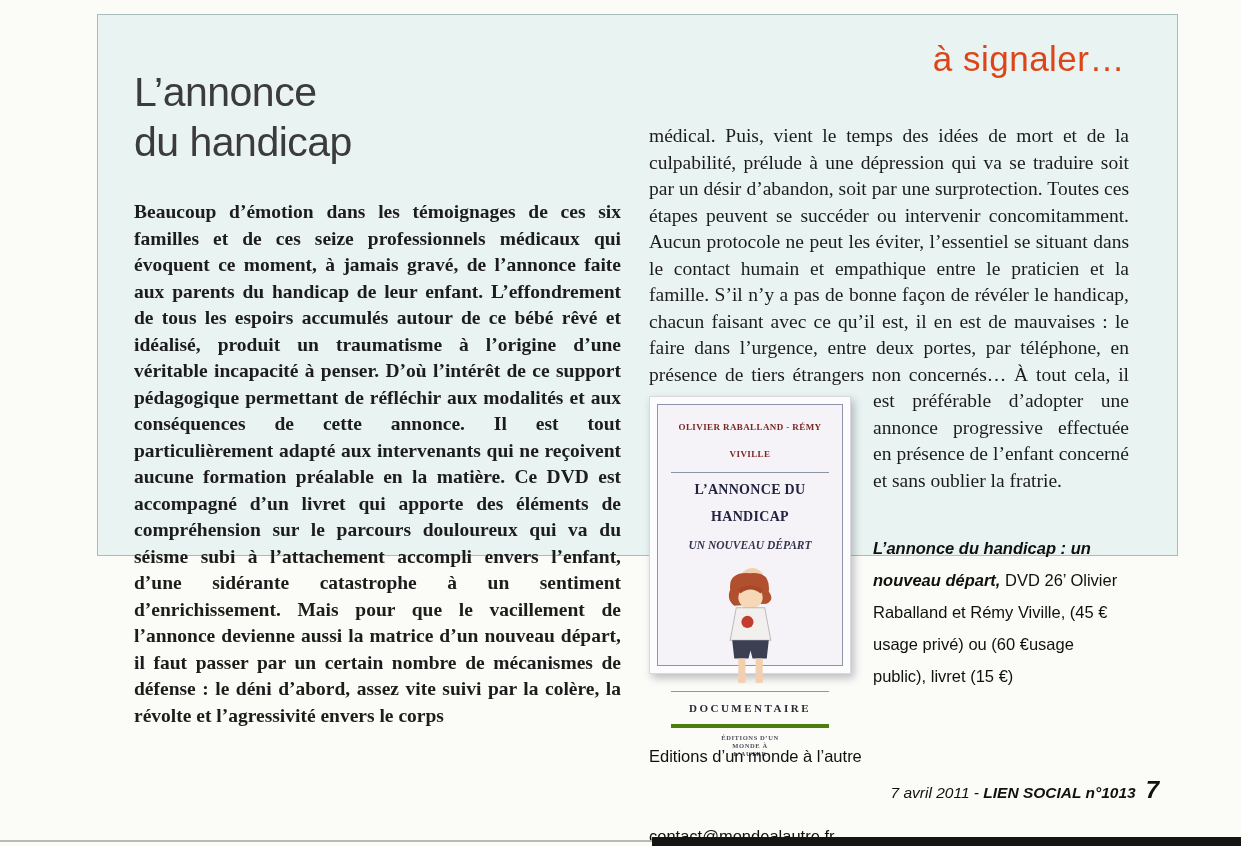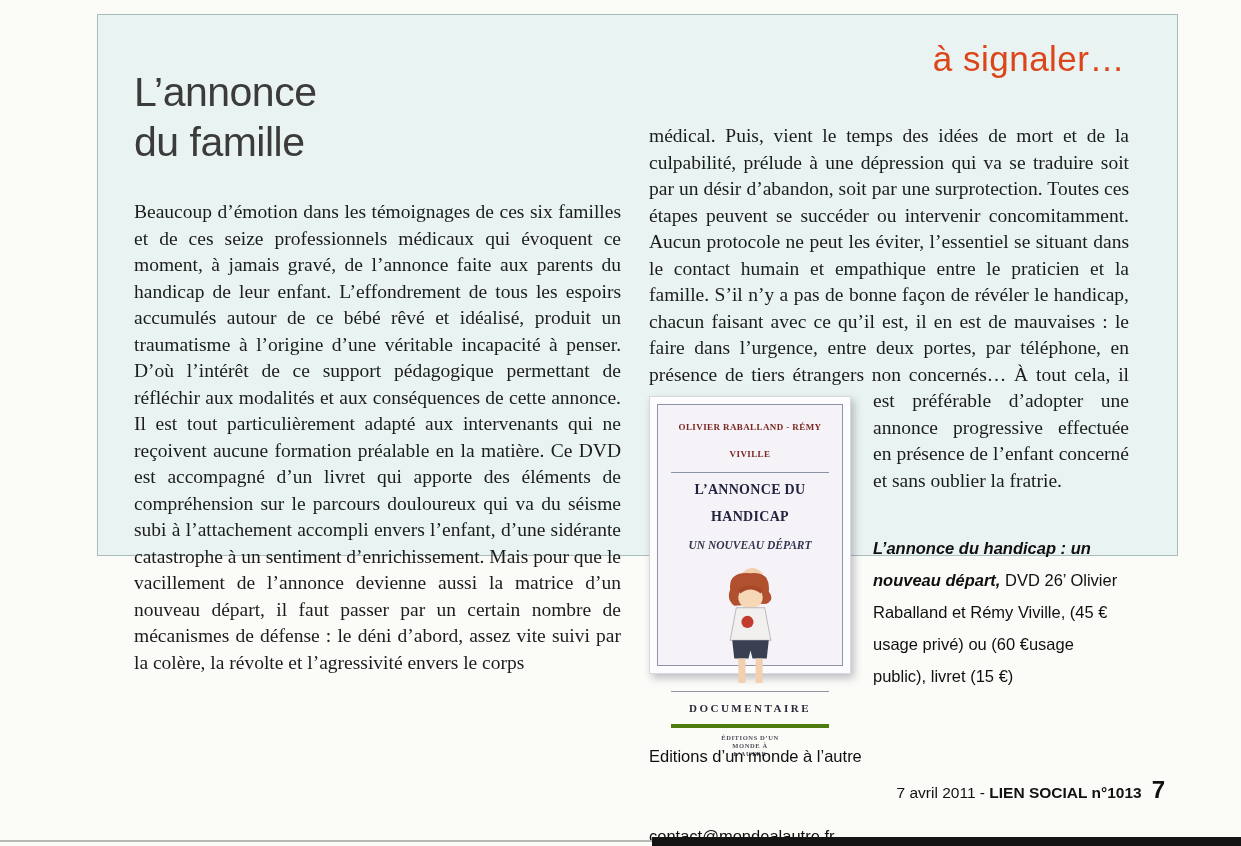--- a/index.html
+++ b/index.html
@@ -41,21 +41,21 @@
     letter-spacing: -0.5px;
   }
 
   .col {
     position: absolute;
     font-size: 19.5px;
     line-height: 26.5px;
     text-align: justify;
     color: #1c1c1c;
   }
-  .col-left  { left: 36px;  top: 184px; width: 487px; }
+  .col-left  { left: 36px;  top: 184px; width: 487px; font-weight: bold; }
   .col-right { left: 551px; top: 108px; width: 480px; }
 
   .dvd-float {
     float: left;
     width: 202px;
     margin: 8px 22px 6px 0;
   }
   .dvd-photo {
     background: #fcfbfd;
     padding: 7px;
@@ -134,25 +134,26 @@
     color: #101010;
     margin-top: 38px;
     text-align: left;
     hyphens: none;
   }
   .caption-title { font-weight: bold; font-style: italic; }
   .caption-line  { display: block; margin-top: 48px; }
 
   .footer {
     position: absolute;
-    right: 76px; top: 776px;
+    right: 82px; top: 776px;
     font-family: "Liberation Sans", sans-serif;
     font-size: 15.5px;
     color: #111;
     white-space: nowrap;
+    font-style: italic;
   }
   .footer-journal { font-weight: bold; }
   .footer-page {
     font-size: 24px;
     font-weight: bold;
     margin-left: 10px;
   }
 
   .scan-line {
     position: absolute;
@@ -169,21 +170,21 @@
 </style>
 </head>
 <body>
 
 <div class="panel">
 
   <div class="section-label">à signaler…</div>
 
   <div class="article-title">
     <div>L’annonce</div>
-    <div>du famille</div>
+    <div>du handicap</div>
   </div>
 
   <div class="col col-left">
     <span>Beaucoup d’émotion dans les témoignages de ces six familles et de ces seize professionnels médicaux qui évoquent ce moment, à jamais gravé, de l’annonce faite aux parents du handicap de leur enfant. L’effondrement de tous les espoirs accumulés autour de ce bébé rêvé et idéalisé, produit un traumatisme à l’origine d’une véritable incapacité à penser. D’où l’intérêt de ce support pédagogique permettant de réfléchir aux modalités et aux conséquences de cette annonce. Il est tout particulièrement adapté aux intervenants qui ne reçoivent aucune formation préalable en la matière. Ce DVD est accompagné d’un livret qui apporte des éléments de compréhension sur le parcours douloureux qui va du séisme subi à l’attachement accompli envers l’enfant, d’une sidérante catastrophe à un sentiment d’enrichissement. Mais pour que le vacillement de l’annonce devienne aussi la matrice d’un nouveau départ, il faut passer par un certain nombre de mécanismes de défense : le déni d’abord, assez vite suivi par la colère, la révolte et l’agressivité envers le corps</span>
   </div>
 
   <div class="col col-right">
 
     <span>médical. Puis, vient le temps des idées de mort et de la culpabilité, prélude à une dépression qui va se traduire soit par un désir d’abandon, soit par une surprotection. Toutes ces étapes peuvent se succéder ou intervenir concomitamment. Aucun protocole ne peut les éviter, l’essentiel se situant dans le contact humain et empathique entre le praticien et la famille. S’il n’y a pas de bonne façon de révéler le handicap, chacun faisant avec ce qu’il est, il en est de mauvaises : le faire dans l’urgence, entre deux portes, par téléphone, en présence de tiers étrangers non concernés… À tout</span>
 

